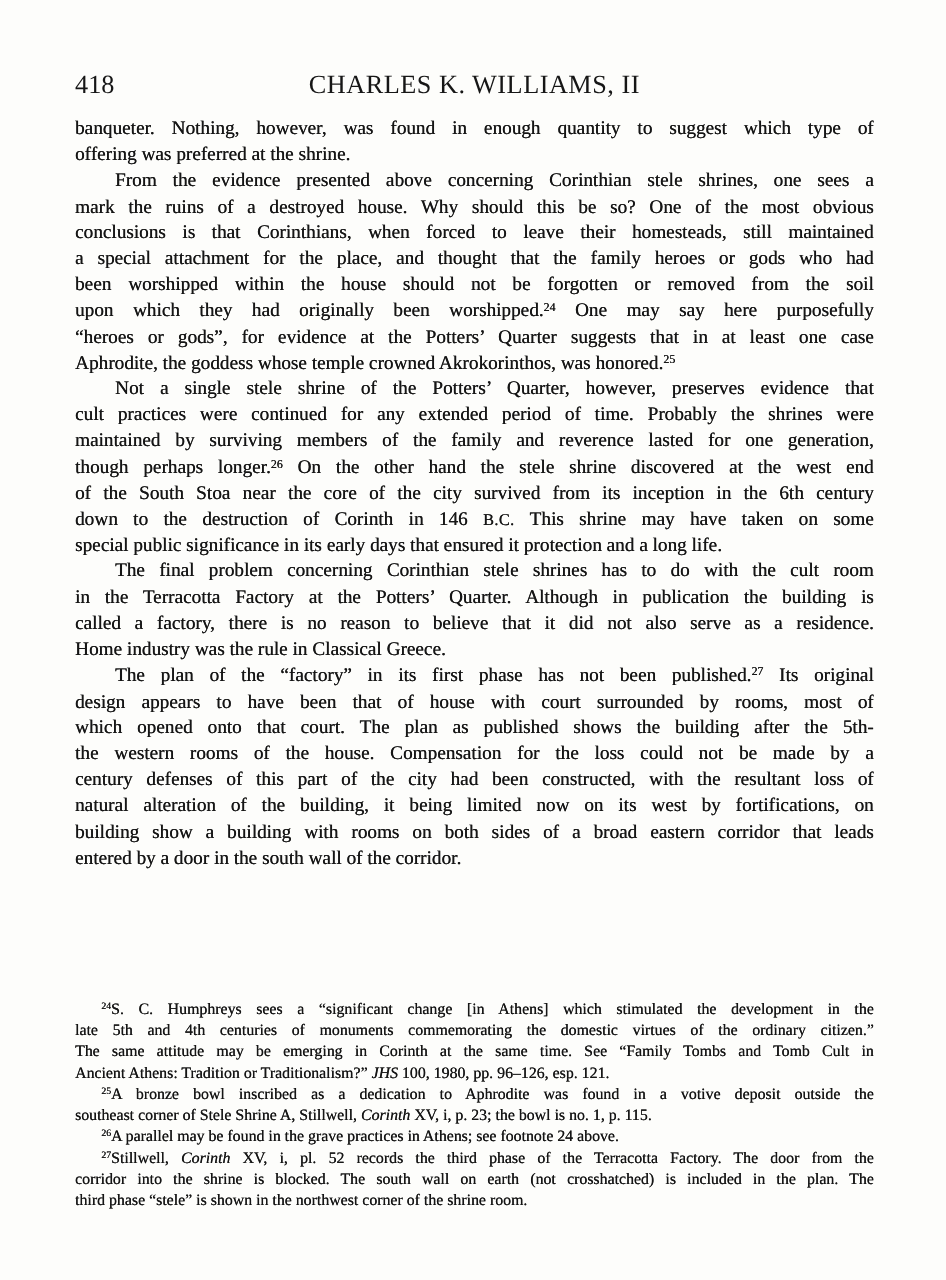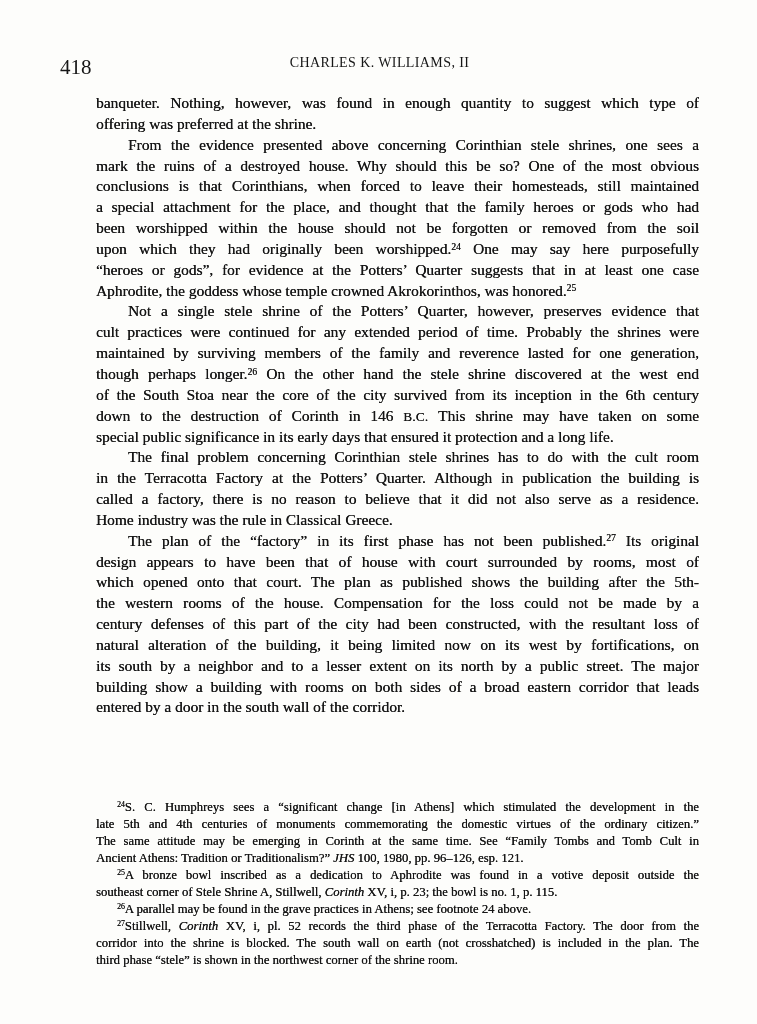--- a/index.html
+++ b/index.html
@@ -13,38 +13,37 @@
   }
   .runhead {
     position: absolute; left: 60px; top: 55px; width: 639px; height: 22px;
   }
   .pagenum {
     position: absolute; left: 0; top: 0;
     font-size: 21px;
   }
   .runtitle {
     display: block; text-align: center;
-    font-size: 14px; letter-spacing: 0.4px;
+    font-size: 21px; letter-spacing: 0.4px;
   }
   .bodytext {
     position: absolute; left: 60px; top: 93px; width: 639px;
     font-size: 15.4px; line-height: 20.85px;
     text-shadow: 0.2px 0 0 currentColor;
   }
   .footnotes {
     position: absolute; left: 60px; top: 799px; width: 639px;
     font-size: 12.7px; line-height: 17px;
     text-shadow: 0.15px 0 0 currentColor;
   }
   .line {
     text-align: justify;
     text-align-last: justify;
     height: 20.85px;
     overflow: hidden;
-    margin-left: 36px;
   }
   .footnotes .line { height: 17px; }
   .line.end { text-align-last: left; }
   .bodytext .line.first { text-indent: 32px; }
   .footnotes .line.first { text-indent: 21px; }
   sup.supref {
     font-size: 0.62em;
     vertical-align: baseline;
     position: relative; top: -0.45em;
     line-height: 0;
@@ -89,21 +88,20 @@
       <div class="line">called a factory, there is no reason to believe that it did not also serve as a residence.</div>
       <div class="line end">Home industry was the rule in Classical Greece.</div>
     </div>
     <div>
       <div class="line first">The plan of the “factory” in its first phase has not been published.<sup class="supref">27</sup> Its original</div>
       <div class="line">design appears to have been that of house with court surrounded by rooms, most of</div>
       <div class="line">which opened onto that court. The plan as published shows the building after the 5th-</div>
       <div class="line">the western rooms of the house. Compensation for the loss could not be made by a</div>
       <div class="line">century defenses of this part of the city had been constructed, with the resultant loss of</div>
       <div class="line">natural alteration of the building, it being limited now on its west by fortifications, on</div>
-      <div class="line">its south by a neighbor and to a lesser extent on its north by a public street. The major</div>
       <div class="line">building show a building with rooms on both sides of a broad eastern corridor that leads</div>
       <div class="line end">entered by a door in the south wall of the corridor.</div>
     </div>
   </div>
 
 <div class="footnotes" id="footnotes">
     <div>
       <div class="line first"><sup class="supref">24</sup>S. C. Humphreys sees a “significant change [in Athens] which stimulated the development in the</div>
       <div class="line">late 5th and 4th centuries of monuments commemorating the domestic virtues of the ordinary citizen.”</div>
       <div class="line">The same attitude may be emerging in Corinth at the same time. See “Family Tombs and Tomb Cult in</div>

